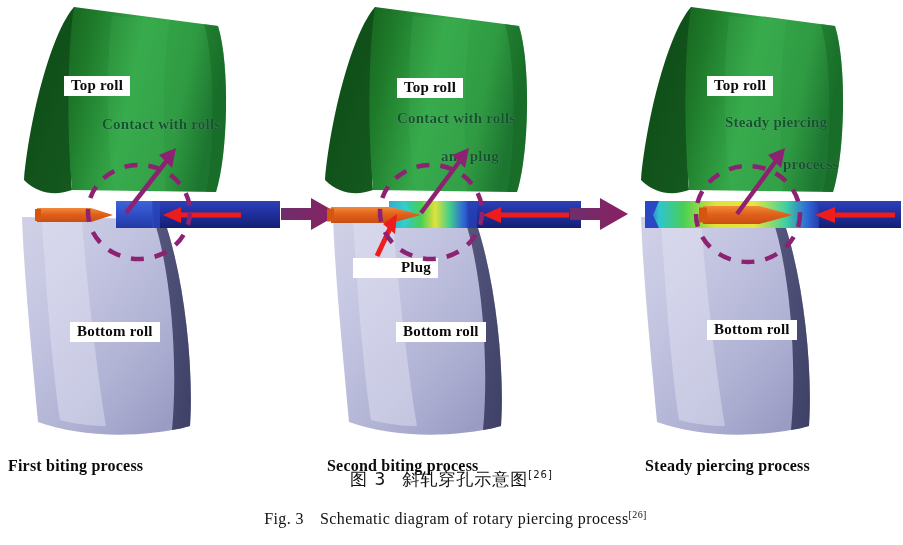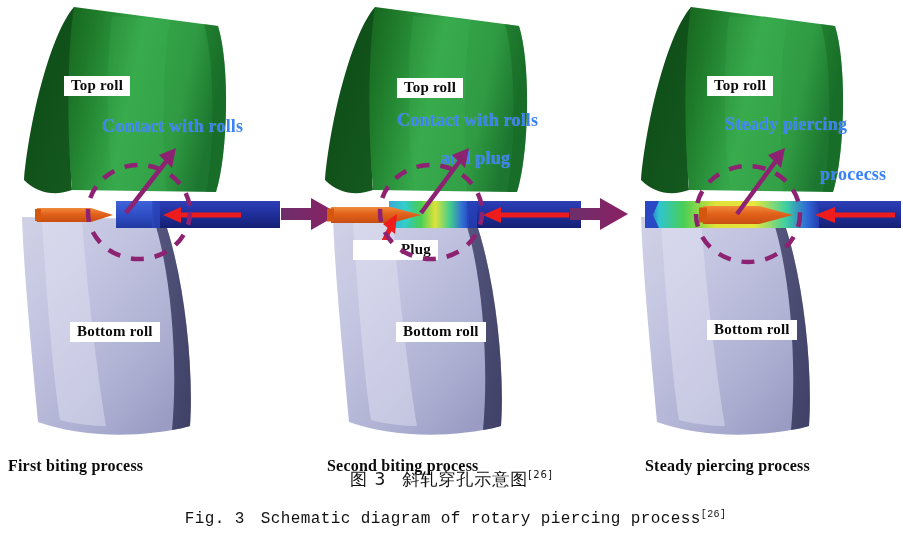--- a/index.html
+++ b/index.html
@@ -47,23 +47,23 @@
     font-weight:bold;
     font-size:15px;
     font-family:"Liberation Serif", serif;
     padding:1px 7px 2px 7px;
     white-space:nowrap;
     letter-spacing:.2px;
     line-height:1.15;
   }
   .plainlabel{
     position:absolute;
-    color:#3b82f6;
+    color:#14532d;
     font-weight:bold;
-    font-size:18px;
+    font-size:15px;
     font-family:"Liberation Serif", serif;
     white-space:nowrap;
     letter-spacing:.2px;
     line-height:1.15;
     text-shadow:0 0 1px rgba(255,255,255,.35);
   }
   .procname{
     position:absolute;
     color:#0b0b0b;
     font-weight:bold;
@@ -92,21 +92,21 @@
     text-align:center;
   }
   .cap-cn{
     font-family:"DejaVu Sans", sans-serif;
     font-size:17px;
     color:#111;
     letter-spacing:1px;
     margin-top:6px;
   }
   .cap-en{
-    font-family:Liberation Mono, monospace;
+    font-family:Liberation Serif, serif;
     font-size:16px;
     color:#111;
     letter-spacing:.4px;
     margin-top:18px;
     padding-left:8px;
   }
   .sup{
     font-size:10px;
     vertical-align:super;
     text-align:right;
@@ -330,21 +330,21 @@
 
     <div class="annot">
       <svg width="300" height="460" viewBox="0 0 300 460">
         <g>
           <line x1="76" y1="256" x2="92" y2="222" stroke="#ee1c1c" stroke-width="5"></line>
           <path d="M 96,214 L 94,234 L 82,224 Z" fill="#ee1c1c"></path>
         </g>
       </svg>
     </div>
 
-    <div class="boxlabel" style="left:52px;top:240px;padding-left:48px;">Plug</div>
+    <div class="boxlabel" style="left:52px;top:258px;padding-left:48px;">Plug</div>
 
     <div class="annot">
       <svg width="300" height="460" viewBox="0 0 300 460">
         <ellipse cx="130" cy="212" rx="51" ry="47" fill="none" stroke="#8c2271" stroke-width="4.5" stroke-dasharray="13 11" stroke-linecap="butt"></ellipse>
         <g>
           <line x1="120" y1="213" x2="164" y2="154" stroke="#8c2271" stroke-width="4.5"></line>
           <path d="M 168,148 L 164,168 L 151,155 Z" fill="#8c2271"></path>
         </g>
       </svg>
     </div>
@@ -384,21 +384,21 @@
         <path d="M 58,3 C 36,28 14,110 8,176 C 22,190 40,192 56,186 C 52,120 60,40 70,10 Z" fill="url(#g-topedge3)"></path>
         <path d="M 58,3 C 52,40 50,120 56,186 L 200,188 C 212,150 214,60 202,22 Z" fill="url(#g-top3)"></path>
         <path d="M 96,12 C 90,60 90,140 98,186 L 150,187 C 146,130 148,45 154,16 Z" fill="#49bb5c" opacity="0.18"></path>
         <path d="M 188,20 C 200,62 198,150 190,188 L 200,188 C 212,150 214,60 202,22 Z" fill="#14661f" opacity="0.45"></path>
       </svg>
     </div>
 
     <div class="boxlabel" style="left:104px;top:76px;">Top roll</div>
 
     <div class="plainlabel" style="left:122px;top:114px;">Steady piercing</div>
-    <div class="plainlabel" style="left:180px;top:164px;margin-left:37px;">procecss</div>
+    <div class="plainlabel" style="left:180px;top:156px;">procecss</div>
 
     <div class="botroll" style="left:32px;">
       <svg width="240" height="230" viewBox="0 0 240 230">
         <defs>
           <linearGradient id="g-bot3" x1="0.1" y1="0" x2="0.9" y2="0.9">
             <stop offset="0%" stop-color="#cfd0e6"></stop>
             <stop offset="35%" stop-color="#c2c3e0"></stop>
             <stop offset="70%" stop-color="#b0b2d4"></stop>
             <stop offset="100%" stop-color="#9a9cc4"></stop>
           </linearGradient>

